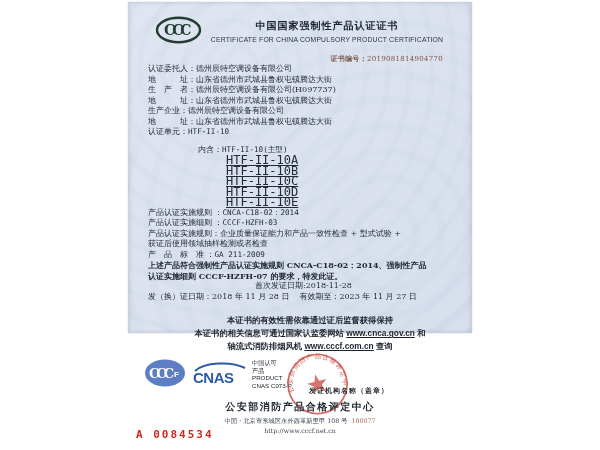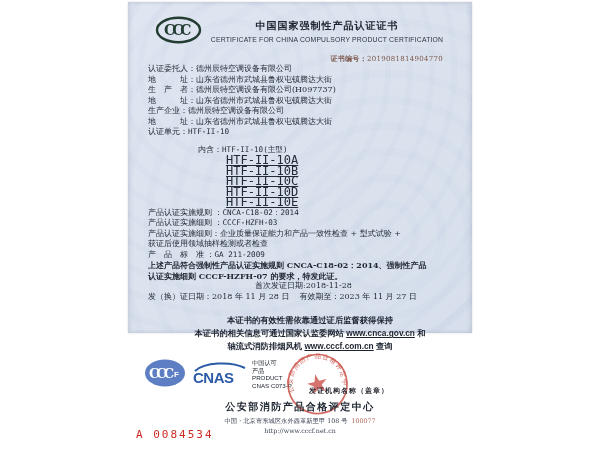--- a/index.html
+++ b/index.html
@@ -47,21 +47,21 @@
     font-family:"Liberation Sans","DejaVu Sans",sans-serif;}
   .seal{position:absolute;left:157px;top:347px;transform:rotate(-14deg);opacity:.92;}
   .seal-caption{position:absolute;left:181px;top:384px;font-size:7px;font-weight:bold;
     letter-spacing:1px;color:#2b2b33;z-index:3;}
   
   .issuer{position:absolute;left:0;top:398px;width:344px;text-align:center;}
   .issuer-name{font-size:10px;font-weight:bold;letter-spacing:1.5px;color:#1d2530;}
   .issuer-addr{margin-top:3px;font-size:6.3px;color:#3a4252;}
   .issuer-addr .pc{color:#b06a5e;}
   .issuer-url{margin-top:1px;font-size:6.3px;color:#3a4252;}
-  .serial{position:absolute;left:8px;top:426px;font-size:11px;font-weight:normal;color:#cc2a23;
+  .serial{position:absolute;left:8px;top:426px;font-size:11px;font-weight:bold;color:#cc2a23;
     letter-spacing:2px;font-family:"DejaVu Sans Mono","Liberation Mono",monospace;}
 </style>
 </head>
 <body>
 
 <div class="paper">
 
   <div class="ccc-logo">
     <svg width="47" height="28" viewBox="0 0 47 28">
       <ellipse cx="23.5" cy="14" rx="21.5" ry="12.2" fill="none" stroke="#243d32" stroke-width="2.4"></ellipse>
@@ -87,21 +87,21 @@
 
     <div class="ln ind1"><b>内含：</b><span class="mono">HTF-II-10(主型)</span></div>
     <div class="ln ind2">HTF-II-10A</div>
     <div class="ln ind2">HTF-II-10B</div>
     <div class="ln ind2">HTF-II-10C</div>
     <div class="ln ind2">HTF-II-10D</div>
     <div class="ln ind2">HTF-II-10E</div>
 
     <div class="ln"><b>产品认证实施规则 ：</b><span class="mono">CNCA-C18-02：2014</span></div>
     <div class="ln"><b>产品认证实施细则 ：</b><span class="mono">CCCF-HZFH-03</span></div>
-    <div class="ln"><b>产品认证实施细则：</b><span>企业质量保证能力和产品一致性检查 + 型式试验 +</span></div>
+    <div class="ln"><b>产品认证实施规则：</b><span>企业质量保证能力和产品一致性检查 + 型式试验 +</span></div>
     <div class="ln">获证后使用领域抽样检测或者检查</div>
     <div class="ln"><b>产　品　标　准 ：</b><span class="mono">GA 211-2009</span></div>
 
     <div class="ln st">上述产品符合强制性产品认证实施规则 CNCA-C18-02：2014、强制性产品</div>
     <div class="ln st">认证实施细则 CCCF-HZFH-07 的要求，特发此证。</div>
 
     <div class="ln first-issue"><b>首次发证日期:2018-11-28</b></div>
     <div class="ln"><b>发（换）证日期：</b><span>2018 年 11 月 28 日</span><b class="gap">有效期至：</b><span>2023 年 11 月 27 日</span></div>
   </div>
 

